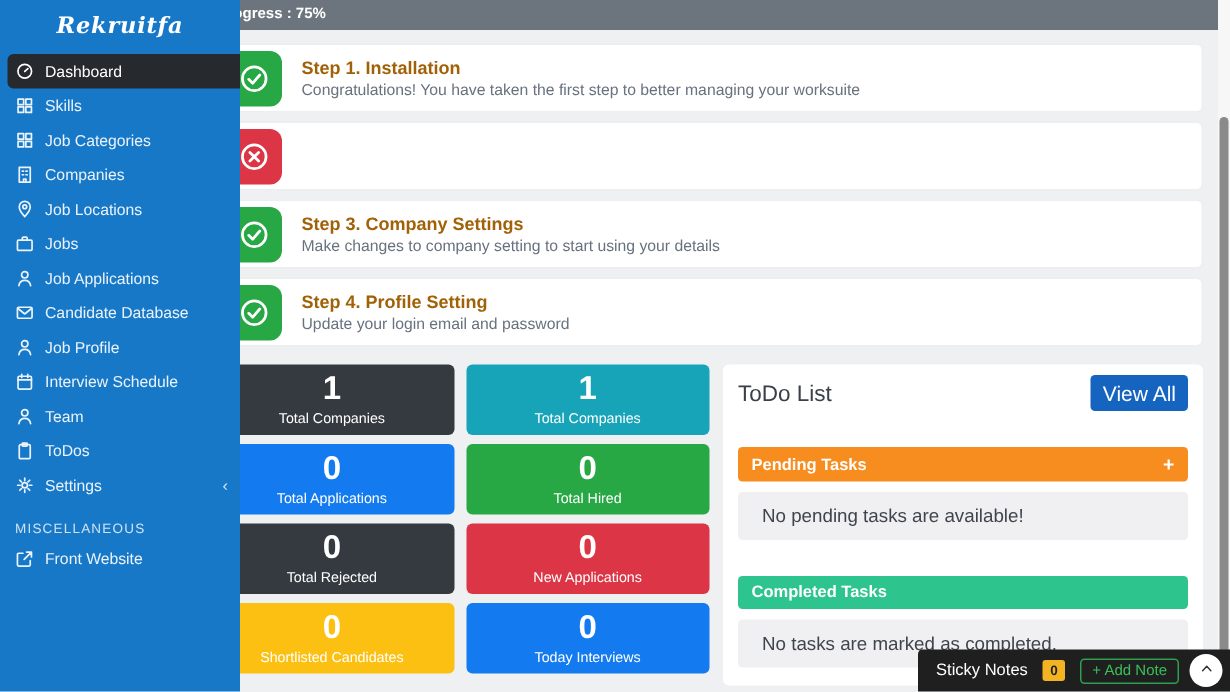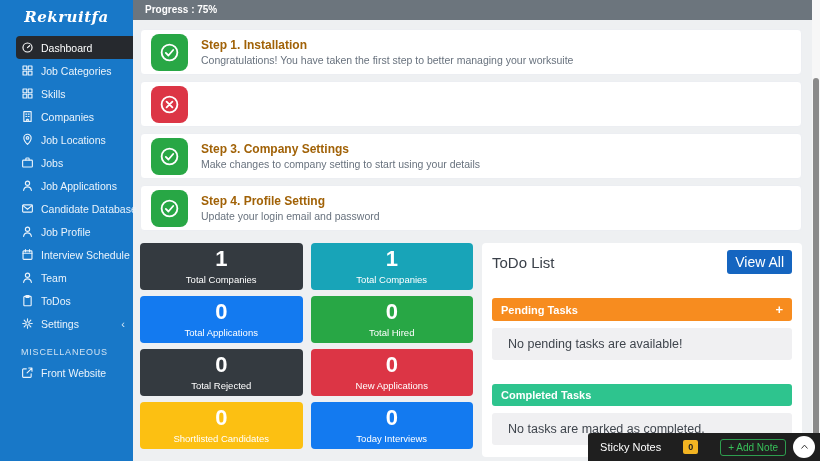--- a/index.html
+++ b/index.html
@@ -1,25 +1,25 @@
 <!DOCTYPE html>
 <html><head>
 <meta charset="utf-8">
 <style>
   * { margin:0; padding:0; box-sizing:border-box; }
   html,body { width:820px; height:461px; overflow:hidden;
     font-family:"Liberation Sans", sans-serif; background:#eef0f2; }
 
   
-  .sidebar { position:absolute; left:0; top:0; width:133px; height:461px;
+  .sidebar { position:absolute; left:0; top:0; width:160px; height:461px;
     background:#1878c8; color:#eaf3fb; z-index:5; }
   .logo { height:34px; display:flex; align-items:center; justify-content:center;
     color:#fff; font-family:"DejaVu Serif", serif; font-style:italic;
     font-weight:bold; font-size:15px; letter-spacing:.5px; }
-  .smenu { margin-top:2px;padding-left:11px; }
+  .smenu { margin-top:2px; }
   .sitem { display:flex; align-items:center; gap:7px; padding:5px 8px 5px 10px;
     font-size:10.5px; cursor:pointer; white-space:nowrap; }
   .sitem.active { background:#26292e; margin-left:5px; padding-left:5px;
     border-radius:4px 0 0 4px; color:#fff; }
   .sitem .ic { width:13px; height:13px; display:inline-flex; flex:0 0 13px; }
   .sitem .ic svg { width:13px; height:13px; }
   .sitem .chev { margin-left:auto; font-size:11px; opacity:.9; }
   .ssection { padding:12px 10px 4px; font-size:9px; letter-spacing:.8px;
     color:#cfe2f2; }
 
@@ -61,21 +61,21 @@
     font-family:"Liberation Sans", sans-serif; }
   .task-bar { border-radius:3px; padding:5px 9px; color:#fff; font-size:11px;
     font-weight:bold; display:flex; justify-content:space-between;
     align-items:center;margin-top:24px; }
   .task-bar .plus { cursor:pointer; font-size:13px; line-height:1; }
   .task-msg { background:#f0f0f2; border-radius:3px; padding:9px 16px;
     font-size:12.5px; color:#3f454d; margin:7px 0 12px; }
 
   
   .stickybar { position:absolute; right:0; bottom:0; height:28px;
-    background:#1f1f1f; display:flex; align-items:center; gap:22px;
+    background:#1f1f1f; display:flex; align-items:center; gap:10px;
     padding:0 34px 0 12px; border-radius:3px 0 0 0; z-index:6; }
   .sticky-label { color:#fff; font-size:11px; white-space:nowrap; }
   .sticky-badge { background:#f2b422; color:#222; font-size:9px;
     font-weight:bold; padding:2px 5px; border-radius:2px; cursor:pointer; }
   .addnote-btn { background:transparent; border:1px solid #2e9e4f;
     color:#37c059; font-size:10px; padding:2px 7px; border-radius:3px;
     cursor:pointer; white-space:nowrap;
     font-family:"Liberation Sans", sans-serif; }
   .scrolltop { position:absolute; right:5px; bottom:3px; width:22px;
     height:22px; border-radius:50%; background:#fff; color:#333;
@@ -106,32 +106,32 @@
     </div>
     <div class="sitem">
       <span class="ic">
           <svg viewBox="0 0 16 16" fill="none" stroke="currentColor" stroke-width="1.4" stroke-linecap="round" stroke-linejoin="round" width="100%" height="100%">
             <rect x="2.5" y="2.5" width="4.6" height="4.6"></rect>
             <rect x="8.9" y="2.5" width="4.6" height="4.6"></rect>
             <rect x="2.5" y="8.9" width="4.6" height="4.6"></rect>
             <rect x="8.9" y="8.9" width="4.6" height="4.6"></rect>
           </svg>
         </span>
-      <span>Job Categories</span>
+      <span>Skills</span>
     </div>
     <div class="sitem">
       <span class="ic">
           <svg viewBox="0 0 16 16" fill="none" stroke="currentColor" stroke-width="1.4" stroke-linecap="round" stroke-linejoin="round" width="100%" height="100%">
             <rect x="2.5" y="2.5" width="4.6" height="4.6"></rect>
             <rect x="8.9" y="2.5" width="4.6" height="4.6"></rect>
             <rect x="2.5" y="8.9" width="4.6" height="4.6"></rect>
             <rect x="8.9" y="8.9" width="4.6" height="4.6"></rect>
           </svg>
         </span>
-      <span>Skills</span>
+      <span>Job Categories</span>
     </div>
     <div class="sitem">
       <span class="ic">
           <svg viewBox="0 0 16 16" fill="none" stroke="currentColor" stroke-width="1.4" stroke-linecap="round" stroke-linejoin="round" width="100%" height="100%">
             <rect x="3.5" y="2" width="9" height="12"></rect>
             <path d="M6 5h1M9 5h1M6 8h1M9 8h1M7 14v-2.5h2V14"></path>
           </svg>
         </span>
       <span>Companies</span>
     </div>

